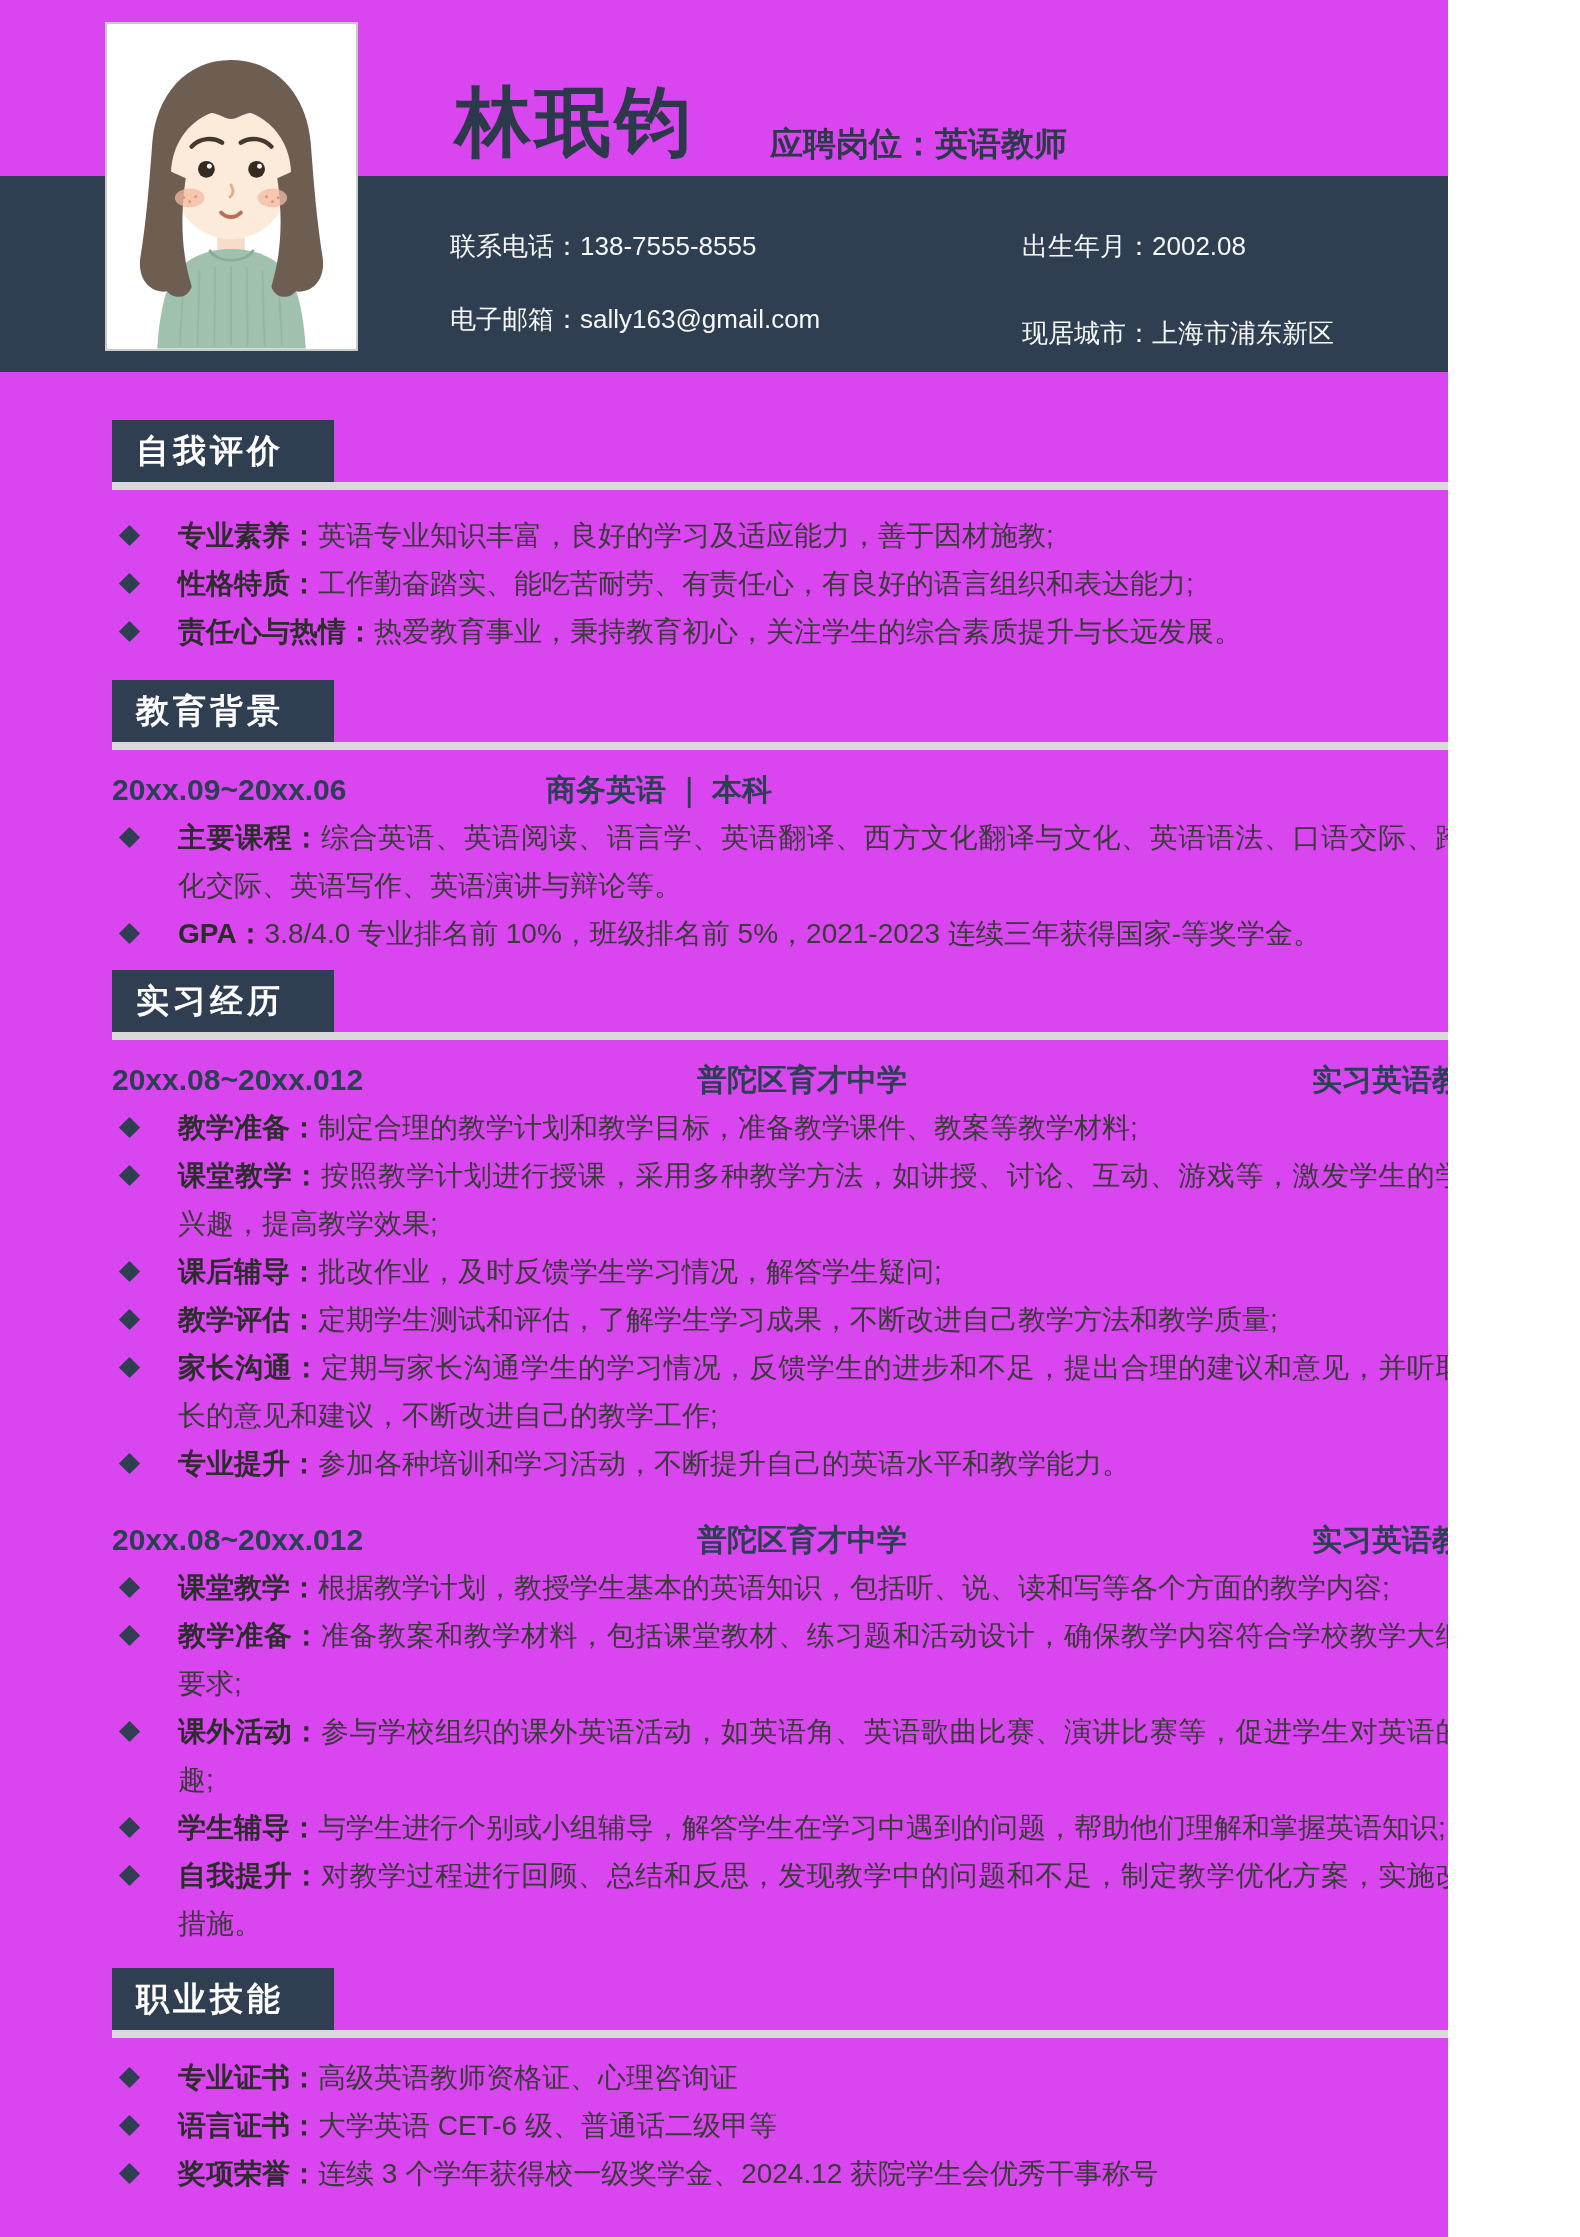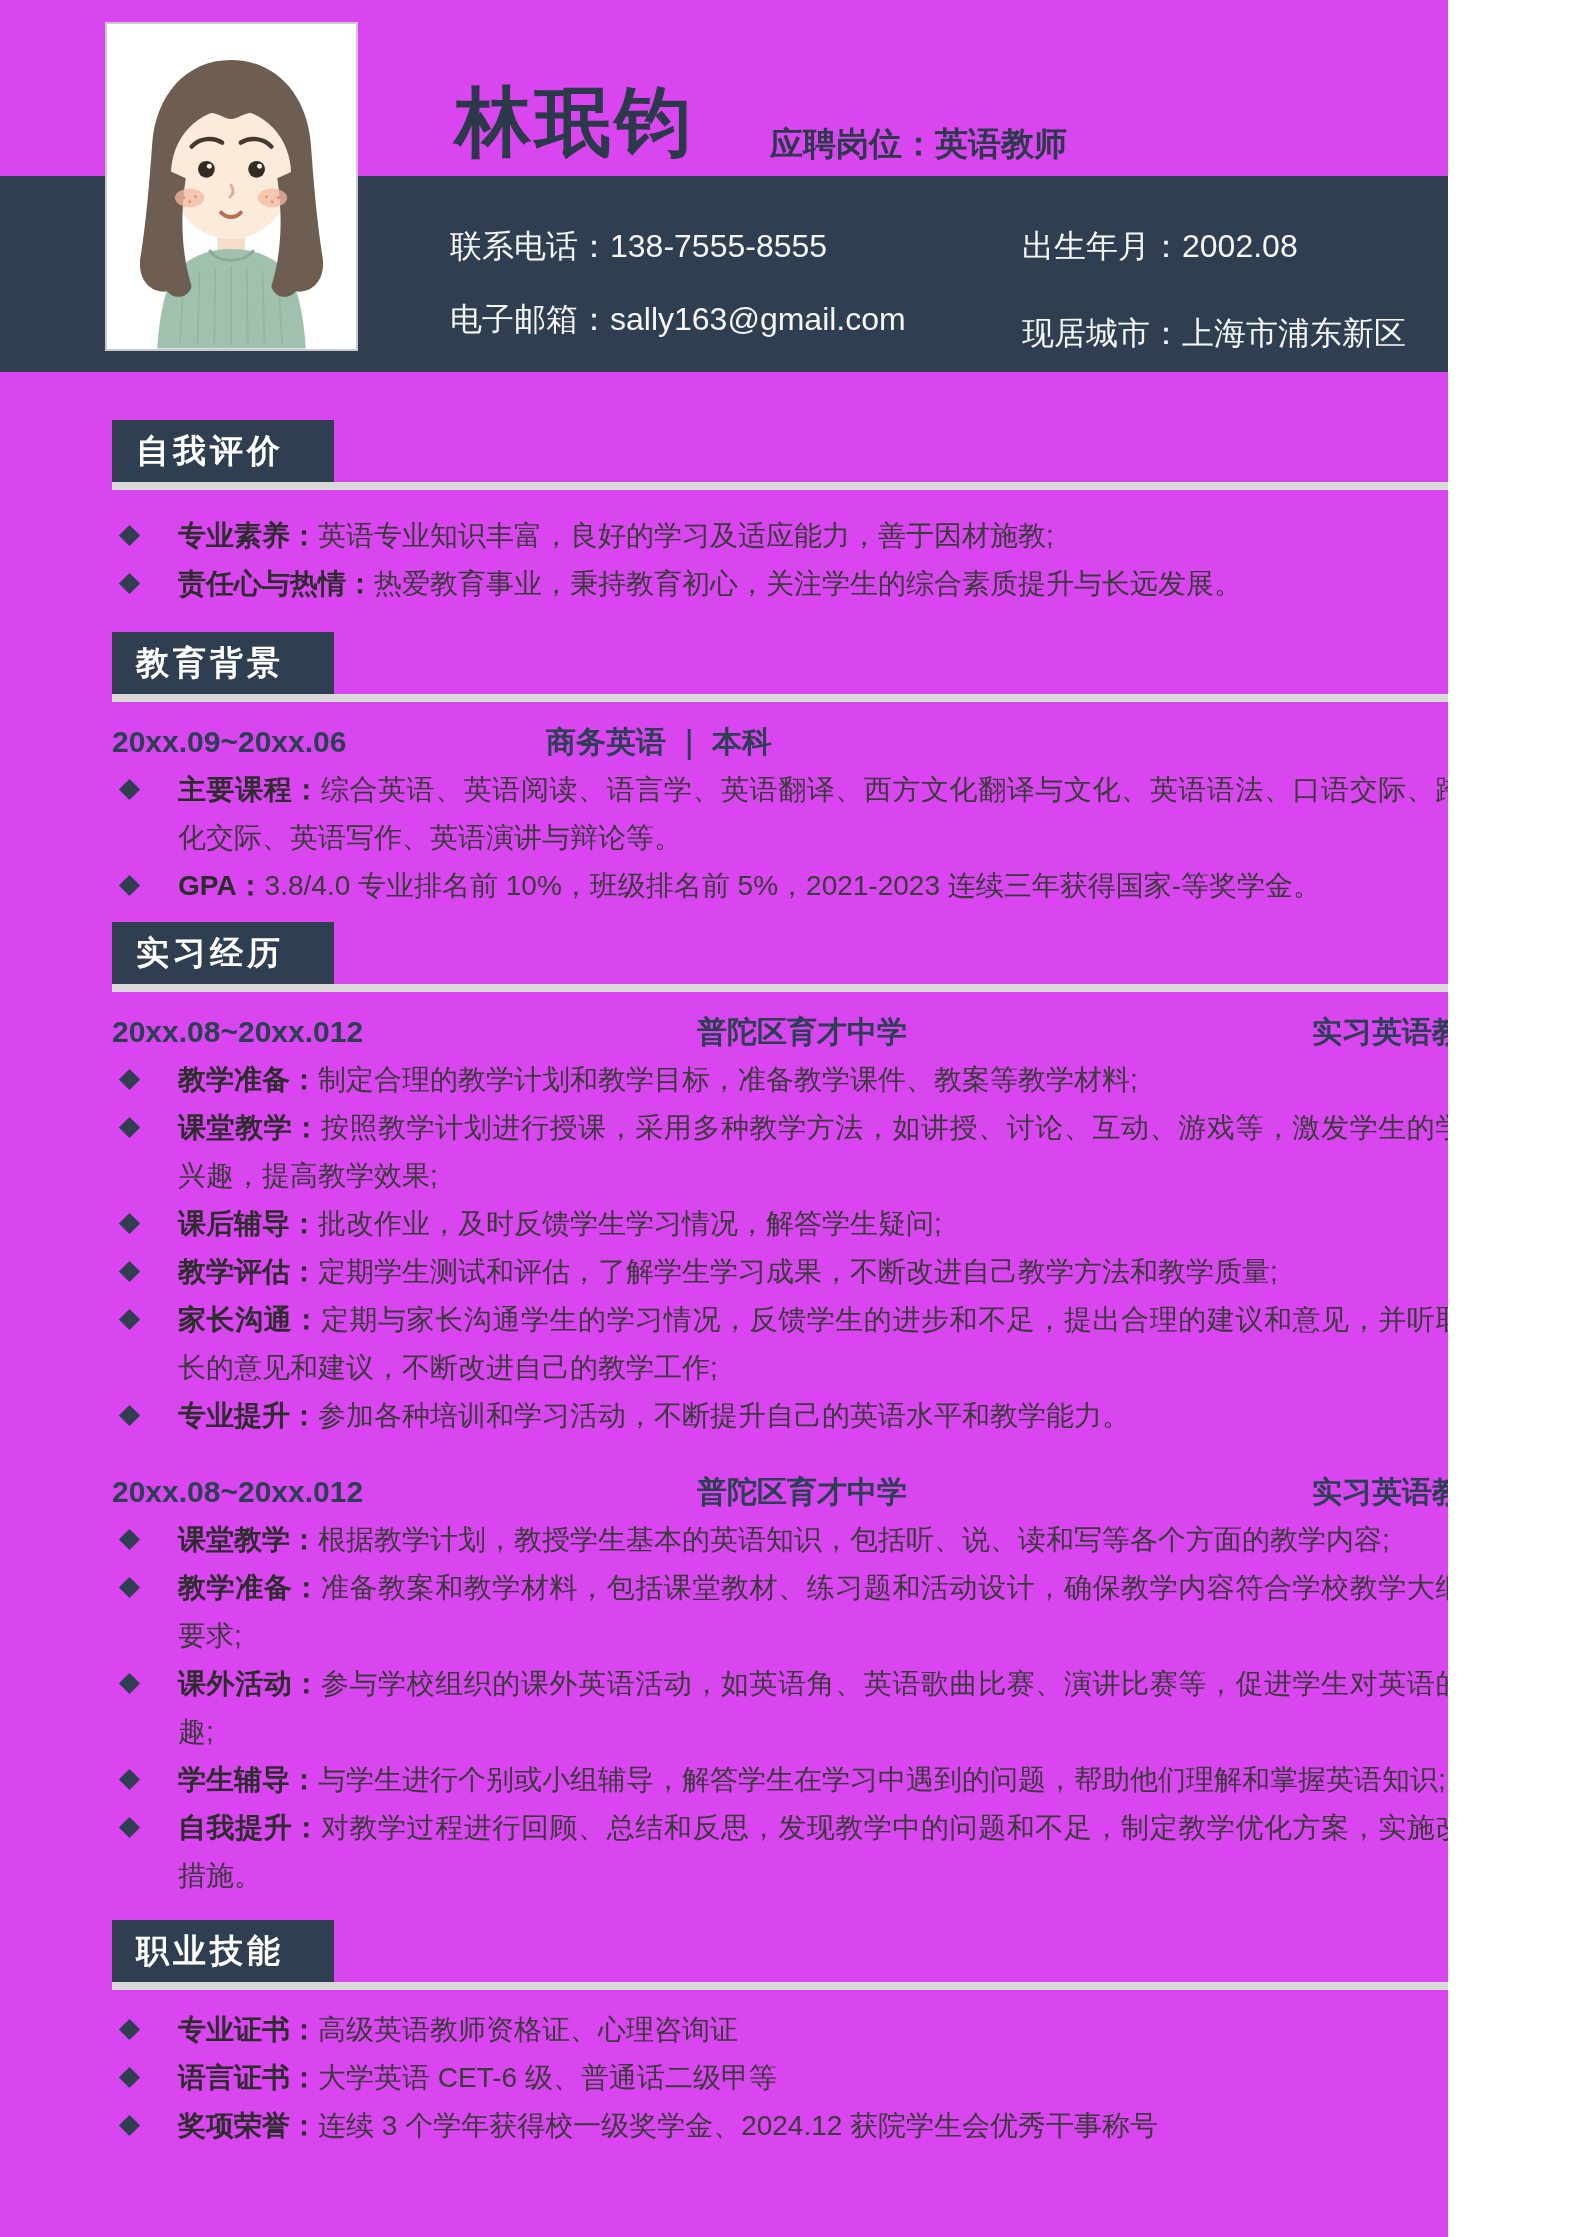--- a/index.html
+++ b/index.html
@@ -8,21 +8,21 @@
     font-family:"Liberation Sans","DejaVu Sans",sans-serif;color:#3a3a3a;
   }
   
   .band{position:absolute;left:0;top:176px;width:1580px;height:196px;background:#2f3e50;}
   .photo{position:absolute;left:105px;top:22px;width:253px;height:329px;background:#fff;
          border:2px solid #c9c9c9;box-sizing:border-box;z-index:3;}
   .photo svg{display:block;width:100%;height:100%;}
   .name{position:absolute;left:455px;top:84px;font-size:76px;line-height:1;font-weight:900;
         color:#2b394a;letter-spacing:4px;z-index:2;}
   .pos{position:absolute;left:770px;top:122px;font-size:33px;font-weight:700;color:#2b394a;z-index:2;}
-  .contact{position:absolute;z-index:4;color:#f5f7f9;font-size:32px;line-height:34px;white-space:nowrap;text-align:center;}
+  .contact{position:absolute;z-index:4;color:#f5f7f9;font-size:26px;line-height:34px;white-space:nowrap;text-align:center;}
   .c0{left:450px;top:229px}.c1{left:1022px;top:229px}.c2{left:450px;top:302px}.c3{left:1022px;top:316px}
   
   .content{position:absolute;left:112px;top:420px;width:1380px;z-index:2;}
   .sec{margin-top:24px;}
   .sec:first-child{margin-top:0;}
   .sec-box{width:222px;height:62px;background:#2f3e50;color:#ffffff;font-size:33px;font-weight:700;
            letter-spacing:4px;display:flex;align-items:center;padding-left:24px;box-sizing:border-box;}
   .sec-line{height:8px;width:100%;background:#d9d9d9;}
   .bullets{margin-top:22px;}
   .bullets.tight{margin-top:0;}
@@ -122,20 +122,21 @@
     <span class="c-label">现居城市：</span><span class="c-value">上海市浦东新区</span>
   </div>
 
   <div class="content">
 
     <div class="sec">
       <div class="sec-box">自我评价</div>
       <div class="sec-line"></div>
       <div class="bullets">
         <div class="bullet"><span class="diamond"></span><span class="b-label">专业素养：</span><span class="b-text">英语专业知识丰富，良好的学习及适应能力，善于因材施教;</span></div>
+        <div class="bullet"><span class="diamond"></span><span class="b-label">性格特质：</span><span class="b-text">工作勤奋踏实、能吃苦耐劳、有责任心，有良好的语言组织和表达能力;</span></div>
         <div class="bullet"><span class="diamond"></span><span class="b-label">责任心与热情：</span><span class="b-text">热爱教育事业，秉持教育初心，关注学生的综合素质提升与长远发展。</span></div>
       </div>
     </div>
 
     <div class="sec">
       <div class="sec-box">教育背景</div>
       <div class="sec-line"></div>
       <div class="exp-row">
         <span class="period">20xx.09~20xx.06</span>
         <span class="role">商务英语 ｜ 本科</span>

